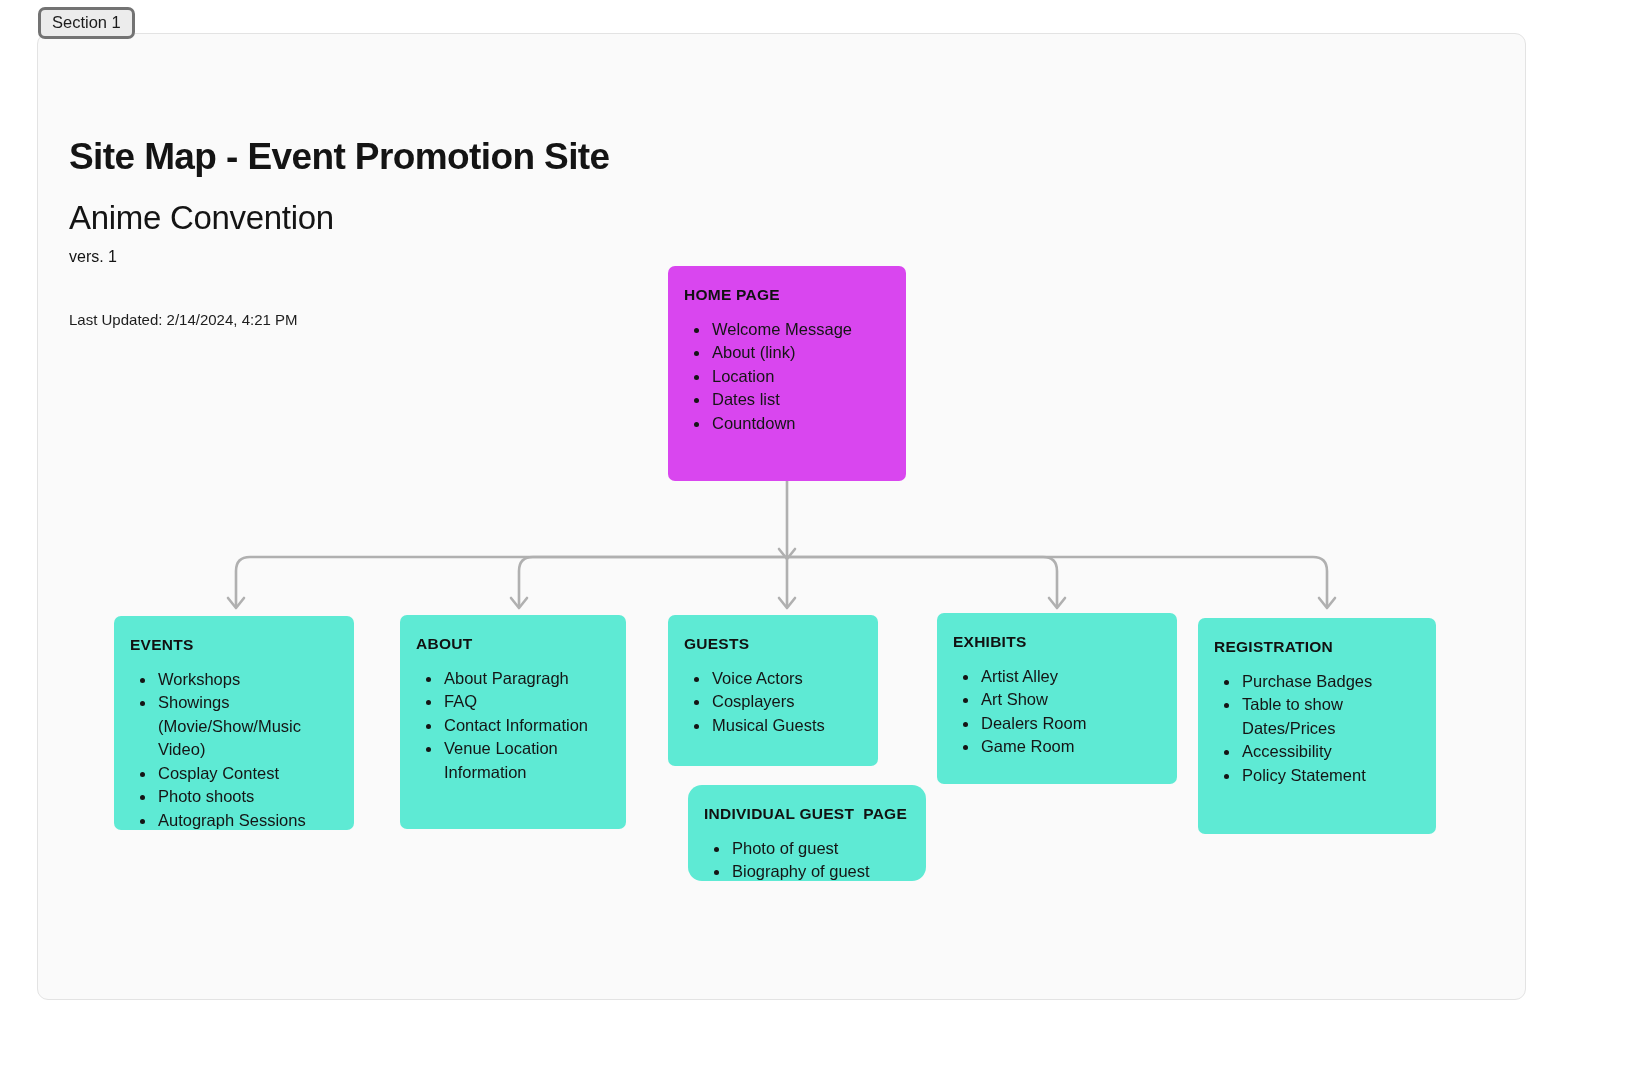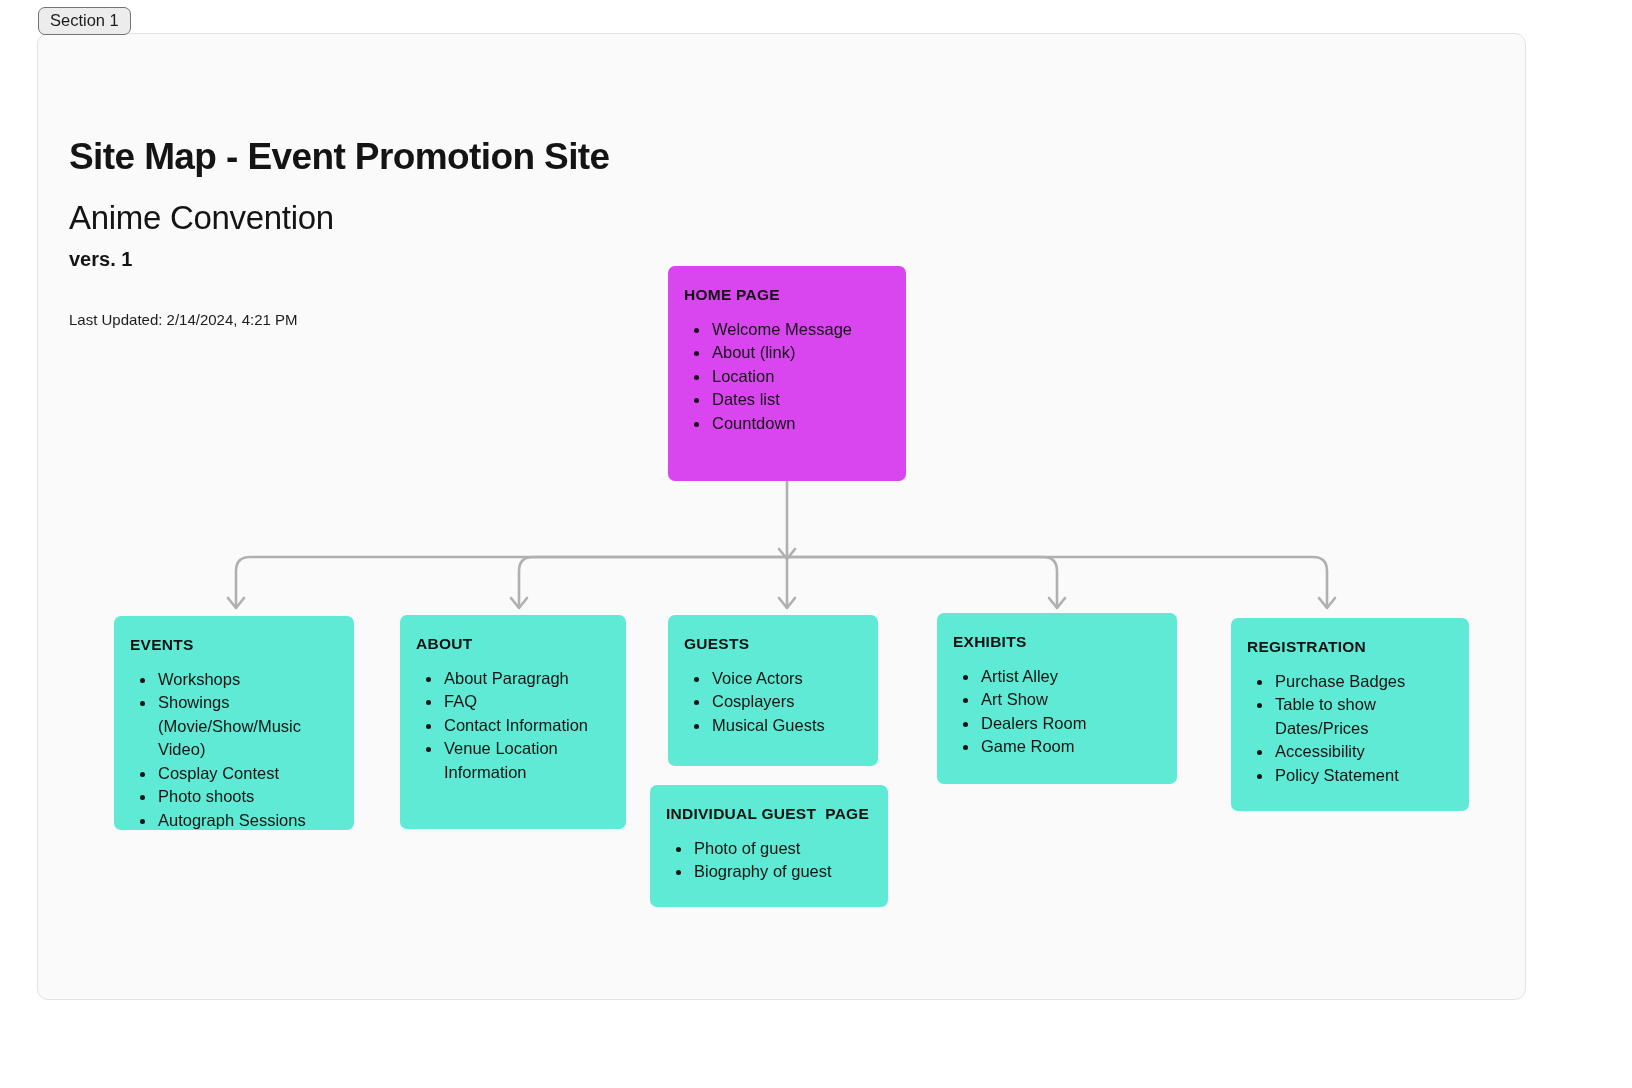--- a/index.html
+++ b/index.html
@@ -17,21 +17,21 @@
     background: #ffffff;
   }
 
   
   .section-badge {
     position: absolute;
     left: 38px;
     top: 7px;
     padding: 3px 11px 4px 11px;
     background: #ececec;
-    border: 1px solid #737373;
+    border: 3px solid #737373;
     border-radius: 7px;
     font-size: 16.5px;
     color: #1c1c1c;
     line-height: 1.15;
     z-index: 5;
     white-space: nowrap;
   }
 
   
   .panel {
@@ -64,22 +64,22 @@
     font-size: 33px;
     font-weight: 400;
     color: #141414;
     letter-spacing: -0.3px;
     white-space: nowrap;
   }
   .version {
     position: absolute;
     left: 69px;
     top: 248px;
-    font-size: 20px;
-    font-weight: 700;
+    font-size: 16px;
+    font-weight: 400;
     color: #141414;
     white-space: nowrap;
   }
   .updated {
     position: absolute;
     left: 69px;
     top: 311px;
     font-size: 15px;
     font-weight: 400;
     color: #1d1d1d;
@@ -115,23 +115,23 @@
     margin: 0;
     padding-left: 2px;
   }
   .node li::marker { font-size: 15px; }
 
   
   #node-home        { left: 668px;  top: 266px; width: 238px; height: 215px; }
   #node-events      { left: 114px;  top: 616px; width: 240px; height: 214px; }
   #node-about       { left: 400px;  top: 615px; width: 226px; height: 214px; }
   #node-guests      { left: 668px;  top: 615px; width: 210px; height: 151px; }
-  #node-individual  { left: 650px;  top: 785px; width: 238px; height: 122px; }
+  #node-individual  { left: 688px;  top: 785px; width: 238px; height: 96px; border-radius: 14px; }
   #node-exhibits    { left: 937px;  top: 613px; width: 240px; height: 171px; }
-  #node-registration{ left: 1231px; top: 618px; width: 238px; height: 193px; }
+  #node-registration{ left: 1198px; top: 618px; width: 238px; height: 216px; }
 
   
   #connectors {
     position: absolute;
     left: 0; top: 0;
     width: 1632px;
     height: 1088px;
     pointer-events: none;
   }
 </style>

